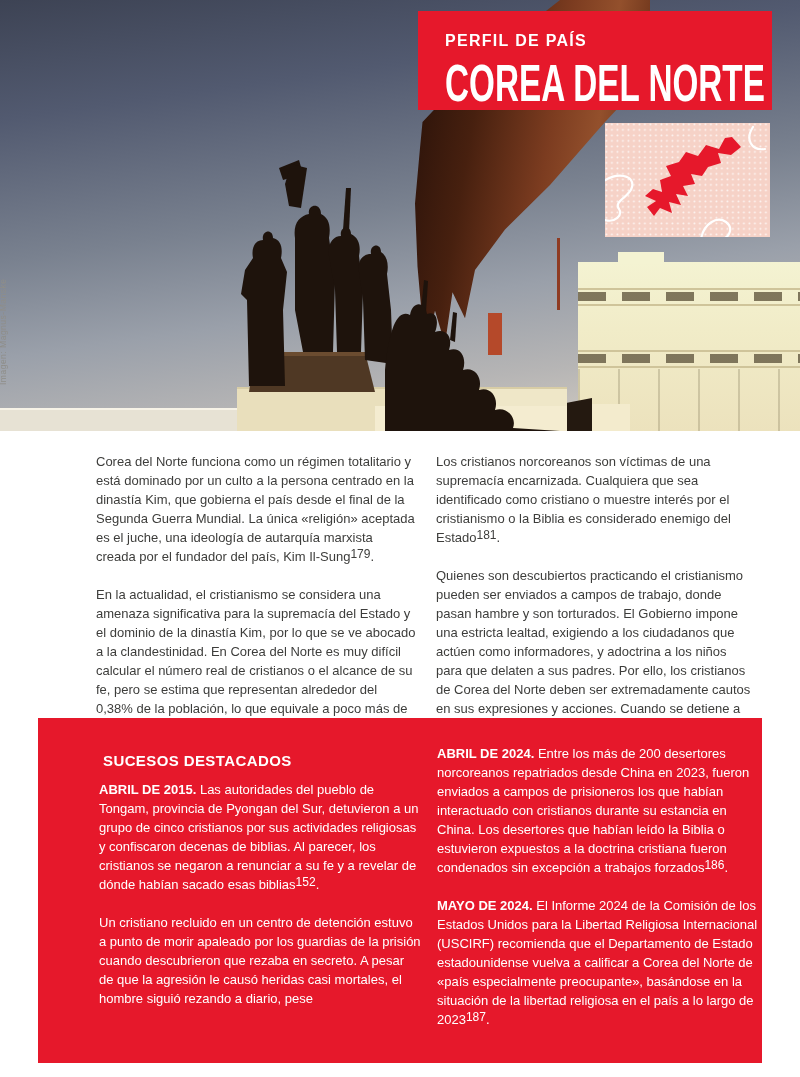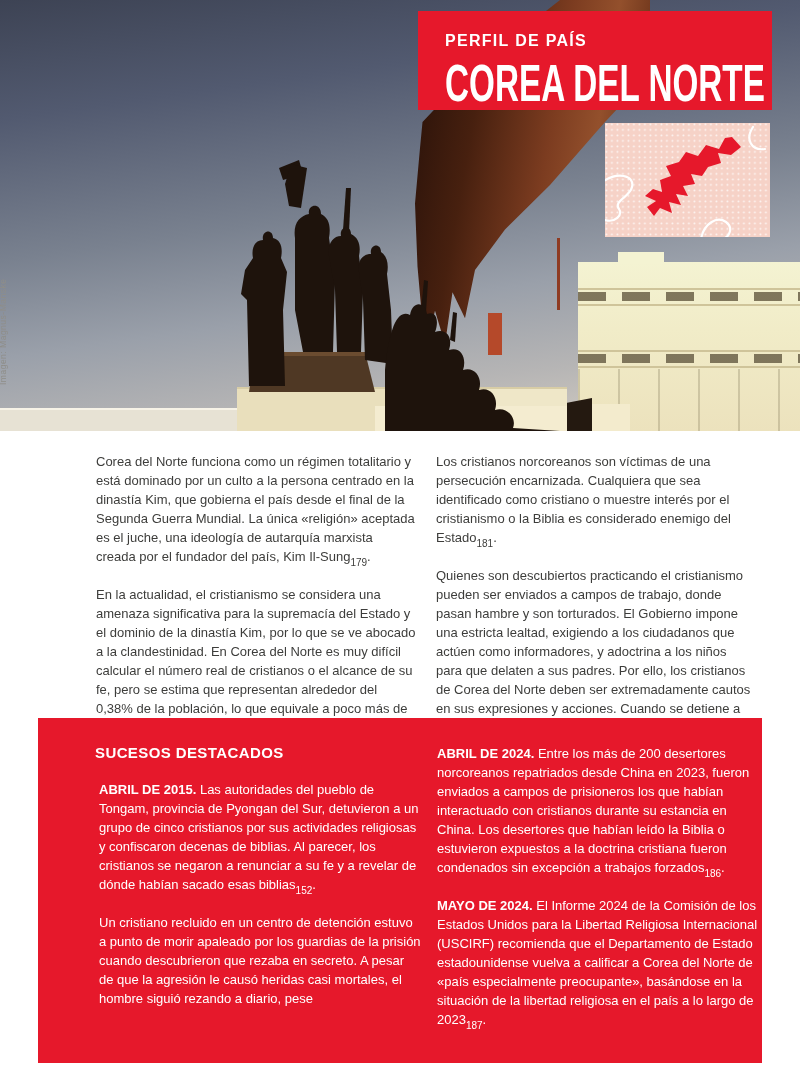--- a/index.html
+++ b/index.html
@@ -64,28 +64,28 @@
   
   .map-box { position:absolute; left:605px; top:123px; width:165px; height:114px; }
   .map-box svg { display:block; }
 
   
   .intro-col { position:absolute; width:324px; color:#3d3d3b; font-size:13px; line-height:19px; }
   .intro-left  { left:92px;  top:452px; }
   .intro-right { left:432px; top:452px; }
   .para { margin:0 0 19px 4px; }
   .para strong { font-weight:700; }
-  sup { font-size:10px; line-height:1; vertical-align:top; position:relative; top:11px; }
+  sup { font-size:12px; line-height:1; vertical-align:top; position:relative; top:1px; }
 
   
   .highlights {
     position:absolute; left:38px; top:718px; width:724px; height:345px;
     background:#e6182b; color:#ffffff;
   }
-  .hl-heading { position:absolute; left:57px; top:26px; margin:0;
+  .hl-heading { position:absolute; left:57px; top:26px; margin:8px;
     font-size:15px; font-weight:700; letter-spacing:.4px; }
   .hl-col { position:absolute; width:326px; font-size:13px; line-height:19px; }
   .hl-left  { left:57px;  top:62px; }
   .hl-right { left:395px; top:26px; }
 </style>
 </head>
 <body>
 
 <div class="page">
 
@@ -159,21 +159,21 @@
       </g>
       <path d="M127,14 L136,24 L126,32 L113,30 L116,40 L103,44 L97,53 L86,51 L90,61 L78,63 L83,73 L71,71 L76,82 L64,79 L67,90 L55,85 L49,93 L42,84 L51,78 L40,73 L48,66 L57,69 L55,57 L66,53 L61,43 L74,39 L81,29 L93,33 L101,22 L114,26 L120,15 Z" fill="#e6182b"></path>
     </svg>
   </div>
 
   <div class="intro-col intro-left">
     <p class="para"><strong></strong><span>Corea del Norte funciona como un régimen totalitario y está dominado por un culto a la persona centrado en la dinastía Kim, que gobierna el país desde el final de la Segunda Guerra Mundial. La única «religión» aceptada es el juche, una ideología de autarquía marxista creada por el fundador del país, Kim Il-Sung</span><sup>179</sup><span>.</span></p>
     <p class="para"><strong></strong><span>En la actualidad, el cristianismo se considera una amenaza significativa para la supremacía del Estado y el dominio de la dinastía Kim, por lo que se ve abocado a la clandestinidad. En Corea del Norte es muy difícil calcular el número real de cristianos o el alcance de su fe, pero se estima que representan alrededor del 0,38% de la población, lo que equivale a poco más de 98 000 personas</span><sup>180</sup><span>.</span></p>
   </div>
   <div class="intro-col intro-right">
-    <p class="para"><strong></strong><span>Los cristianos norcoreanos son víctimas de una persecución encarnizada. Cualquiera que sea identificado como cristiano o muestre interés por el cristianismo o la Biblia es considerado enemigo del Estado</span><sup>181</sup><span>.</span></p>
+    <p class="para"><strong></strong><span>Los cristianos norcoreanos son víctimas de una supremacía encarnizada. Cualquiera que sea identificado como cristiano o muestre interés por el cristianismo o la Biblia es considerado enemigo del Estado</span><sup>181</sup><span>.</span></p>
     <p class="para"><strong></strong><span>Quienes son descubiertos practicando el cristianismo pueden ser enviados a campos de trabajo, donde pasan hambre y son torturados. El Gobierno impone una estricta lealtad, exigiendo a los ciudadanos que actúen como informadores, y adoctrina a los niños para que delaten a sus padres. Por ello, los cristianos de Corea del Norte deben ser extremadamente cautos en sus expresiones y acciones. Cuando se detiene a un cristiano, se castiga a toda su familia</span><sup>182</sup><span>.</span></p>
   </div>
 
   <div class="highlights">
     <h2 class="hl-heading">SUCESOS DESTACADOS</h2>
 
     <div class="hl-col hl-left">
       <p class="para"><strong>ABRIL DE 2015.</strong><span> Las autoridades del pueblo de Tongam, provincia de Pyongan del Sur, detuvieron a un grupo de cinco cristianos por sus actividades religiosas y confiscaron decenas de biblias. Al parecer, los cristianos se negaron a renunciar a su fe y a revelar de dónde habían sacado esas biblias</span><sup>152</sup><span>.</span></p>
       <p class="para"><strong></strong><span>Un cristiano recluido en un centro de detención estuvo a punto de morir apaleado por los guardias de la prisión cuando descubrieron que rezaba en secreto. A pesar de que la agresión le causó heridas casi mortales, el hombre siguió rezando a diario, pese</span><sup></sup><span></span></p>
     </div>

